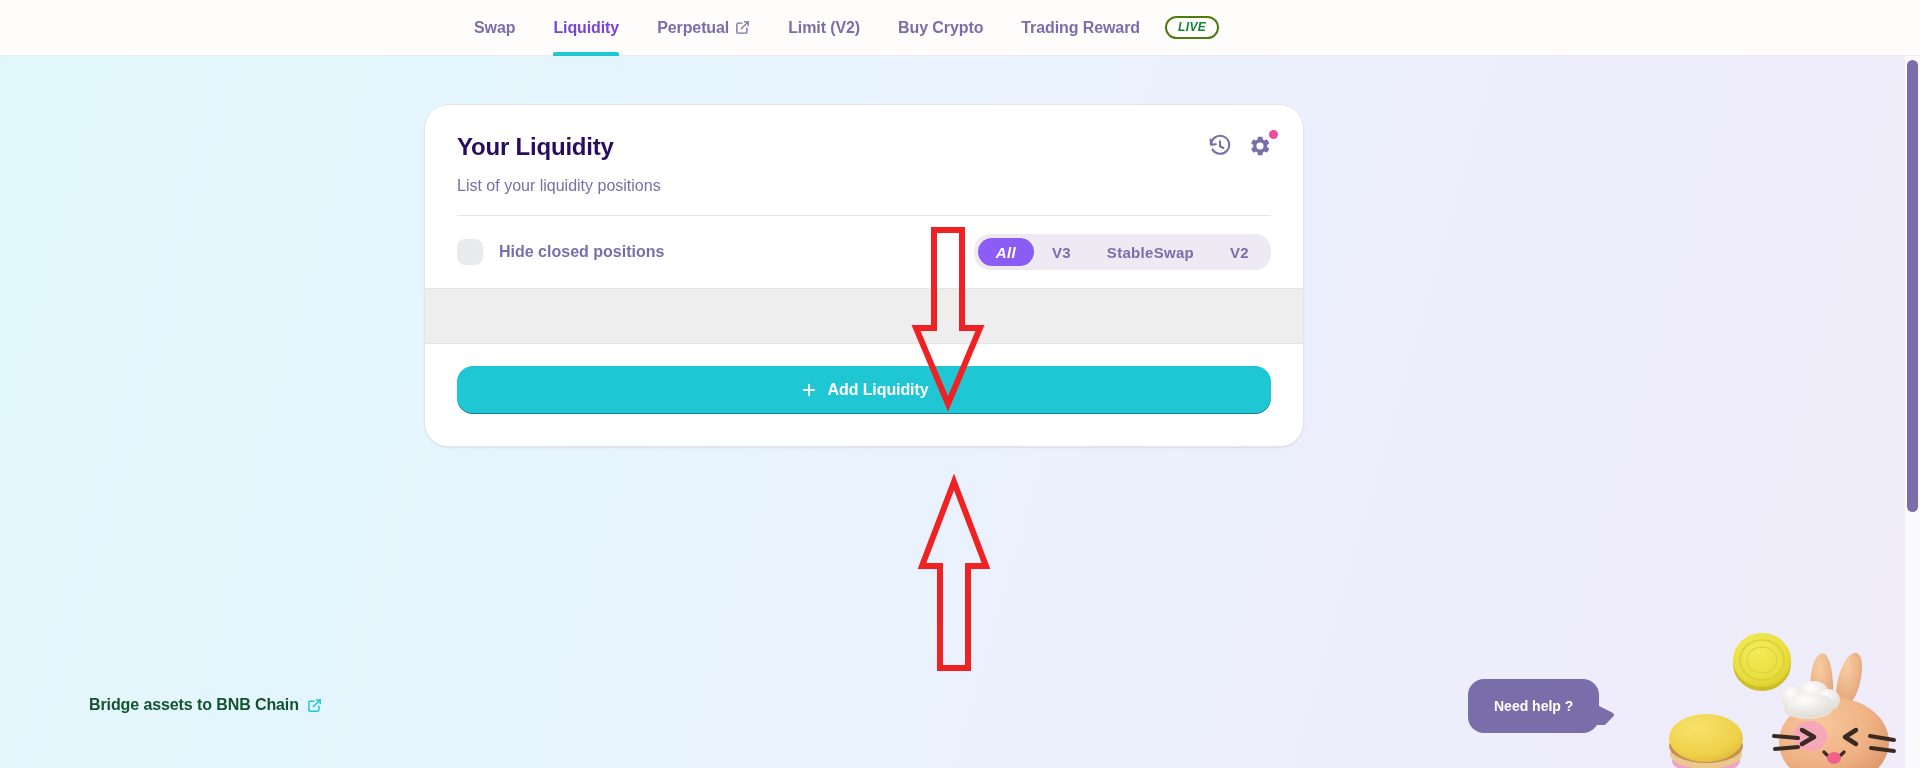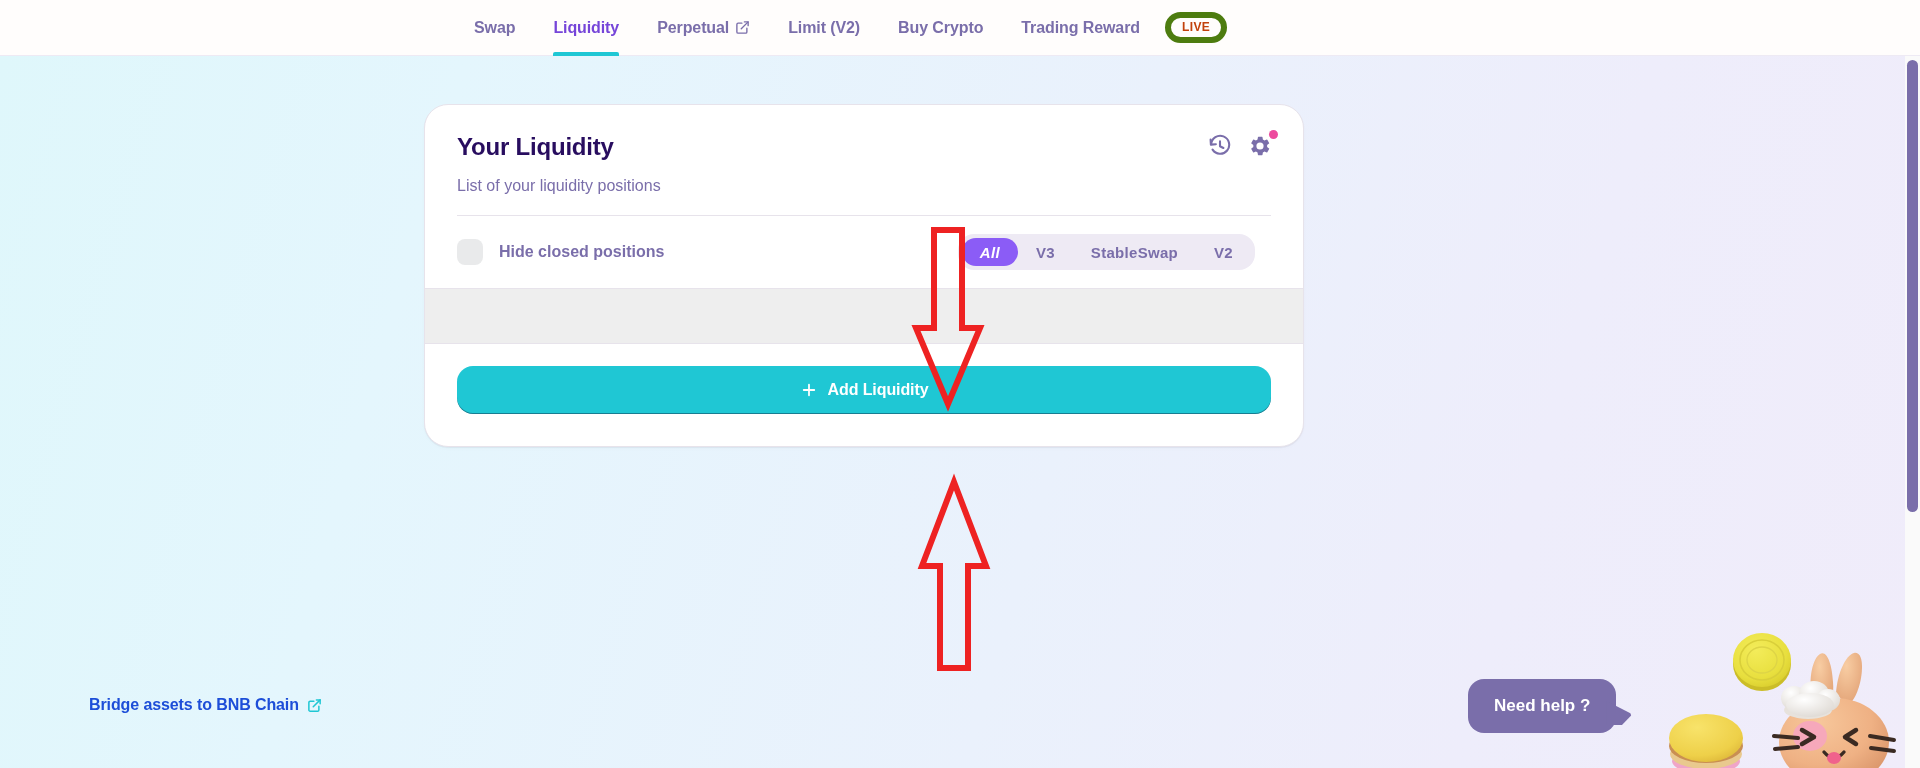--- a/index.html
+++ b/index.html
@@ -69,29 +69,30 @@
     bottom: 0;
     height: 4px;
     border-radius: 2px 2px 0 0;
     background: #1fc7d4;
   }
   .ext-icon { display: inline-flex; width: 15px; height: 15px; }
   .ext-icon svg { width: 15px; height: 15px; display: block; }
 
   .live-badge {
     margin-left: 6px;
-    border: 6px solid #4d7c0f;
-    color: #c2410c;
+    border: 2px solid #4d7c0f;
+    color: #15803d;
     border-radius: 16px;
     font-size: 12px;
     font-weight: 700;
     letter-spacing: 0.4px;
     padding: 3px 11px 4px;
     line-height: 1;
     cursor: pointer;
+    font-style: italic;
   }
 
   
   .card {
     position: absolute;
     left: 424px;
     top: 104px;
     width: 880px;
     background: #ffffff;
     border: 1px solid #e7e3eb;
@@ -145,21 +146,21 @@
     height: 1px;
     background: #e7e3eb;
     width: calc(100% - 64px);
     margin-left: 32px;
   }
 
   .filter-row {
     display: flex;
     align-items: center;
     justify-content: space-between;
-    padding: 18px 48px 18px 32px;
+    padding: 18px 32px 18px 32px;
   }
   .check-wrap {
     display: flex;
     align-items: center;
     gap: 16px;
     cursor: pointer;
   }
   .checkbox {
     width: 26px; height: 26px;
     border-radius: 8px;
@@ -231,41 +232,41 @@
   .plus-ico { display: inline-flex; }
 
   
   .bridge-link {
     position: absolute;
     left: 89px;
     top: 696px;
     display: flex;
     align-items: center;
     gap: 8px;
-    color: #1d4ed8;
+    color: #14532d;
     font-size: 16px;
     font-weight: 700;
     cursor: pointer;
     z-index: 12;
     letter-spacing: -0.1px;
   }
 
   
   .help-bubble {
     position: absolute;
     left: 1468px;
     top: 679px;
     height: 54px;
     background: #7a6eaa;
     color: #ffffff;
     border-radius: 16px;
     display: flex;
     align-items: center;
     padding: 16px 26px;
-    font-size: 17px;
+    font-size: 14px;
     font-weight: 700;
     cursor: pointer;
     z-index: 14;
   }
   .help-bubble::after {
     content: "";
     position: absolute;
     right: -16px;
     bottom: 8px;
     width: 26px; height: 24px;

